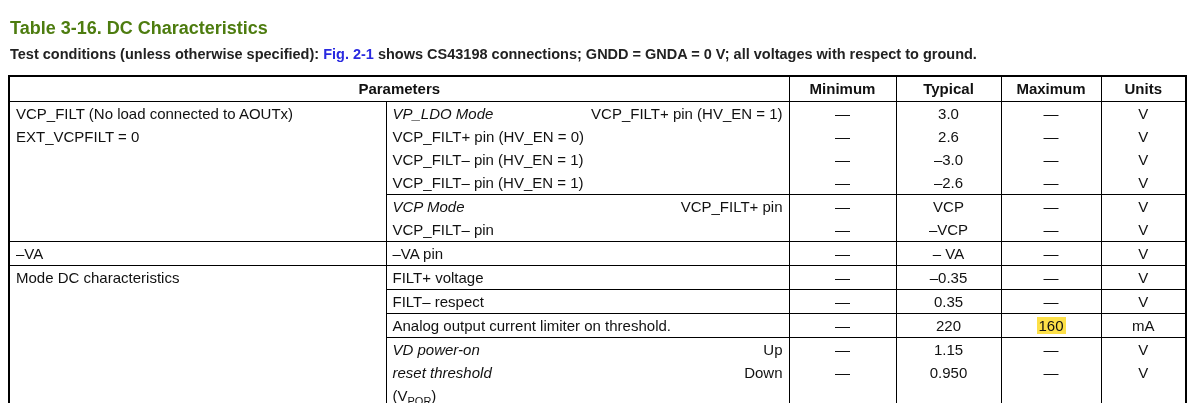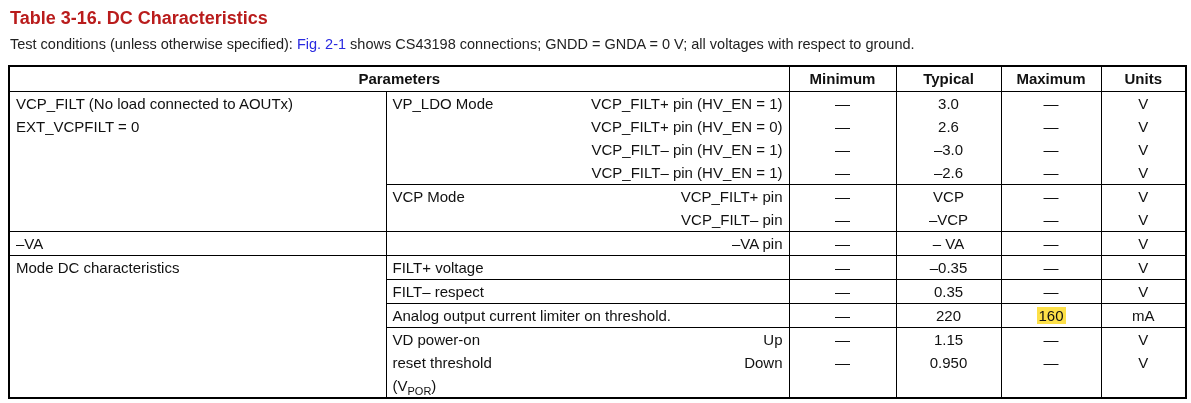--- a/index.html
+++ b/index.html
@@ -6,29 +6,30 @@
   .page{
     position:relative;
     width:1191px;
     height:403px;
     background:#ffffff;
     font-family:"Liberation Sans","DejaVu Sans",sans-serif;
     color:#111;
     overflow:hidden;
   }
   .title{
-    margin:8px 0 0 10px;
+    margin:18px 0 0 10px;
     font-size:18px;
     font-weight:bold;
-    color:#b91c1c;
+    color:#4d7c0f;
   }
   .conditions{
     margin:7px 0 0 10px;
     font-size:14.5px;
     color:#222;
+    font-weight:bold;
   }
   .conditions .link{
     color:#2a2ae0;
     text-decoration:none;
     cursor:pointer;
   }
   table.dc{
     border-collapse:collapse;
     table-layout:fixed;
     width:1177px;
@@ -47,23 +48,23 @@
     font-weight:bold;
     text-align:center;
     height:24px;
     line-height:24px;
     border-bottom:1.6px solid #000;
   }
   table.dc tr{height:23px;}
   .bl{border-left:1.6px solid #000;}
   .bt{border-top:1.6px solid #000;}
   .c{text-align:center;}
-  .r{text-align:right;}
+  .r{}
   .split{display:flex;justify-content:space-between;}
-  .split .lab{text-align:right;}
+  .split .lab{text-align:right;font-style:italic;}
   .split .val{text-align:right;}
   .hl{background:#fde047;padding:0 2px;}
   sub{font-size:11px;line-height:0;}
 </style>
 </head>
 <body>
 
 <div class="page">
 
   <div class="title">Table 3-16. DC Characteristics</div>

